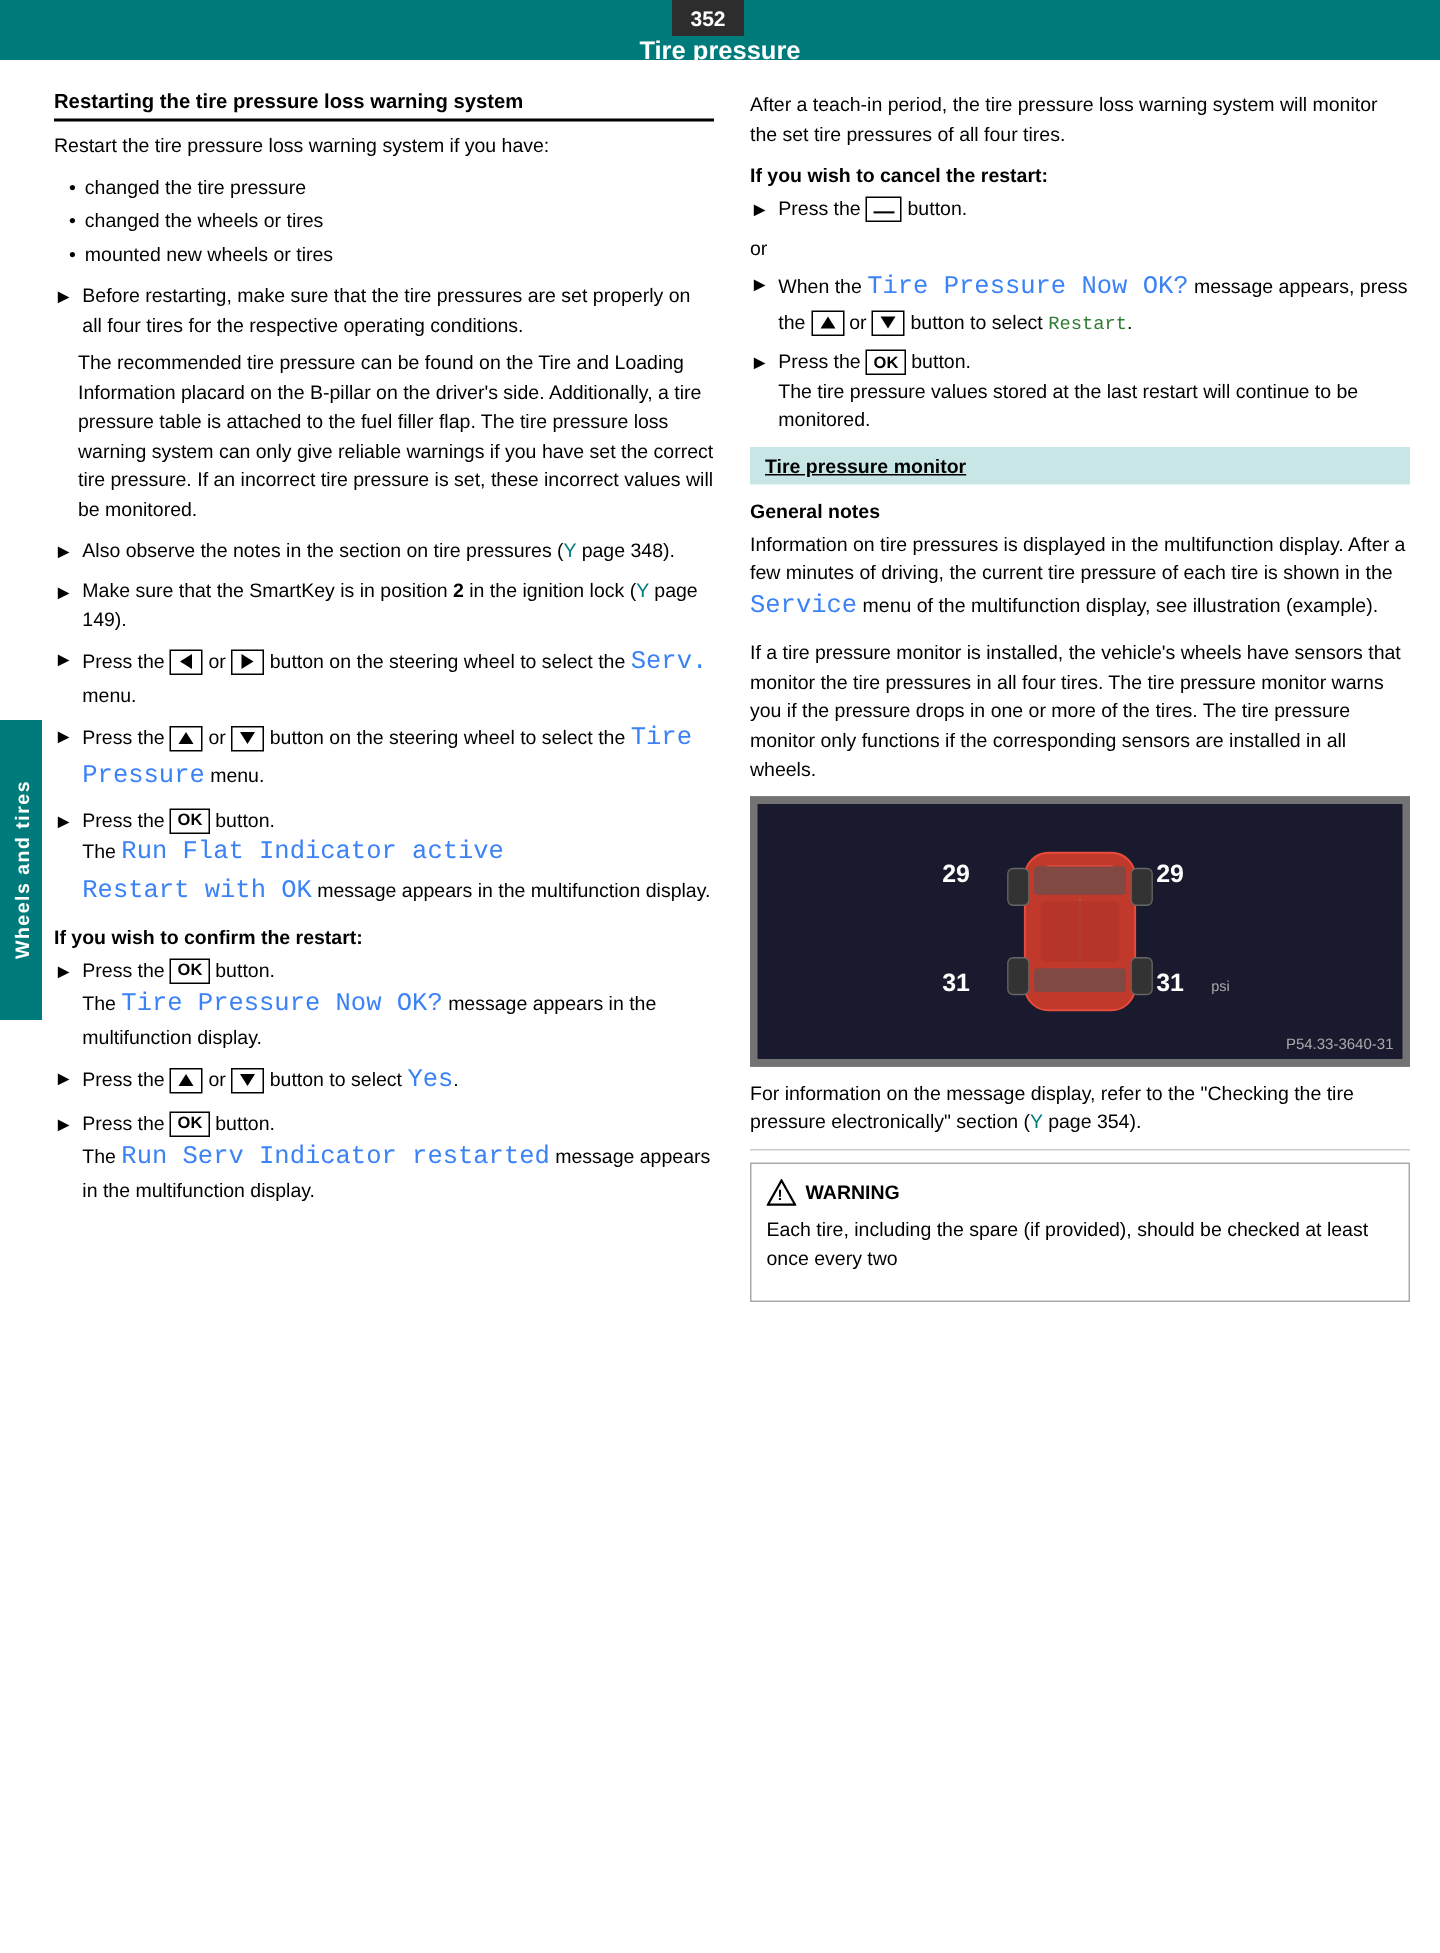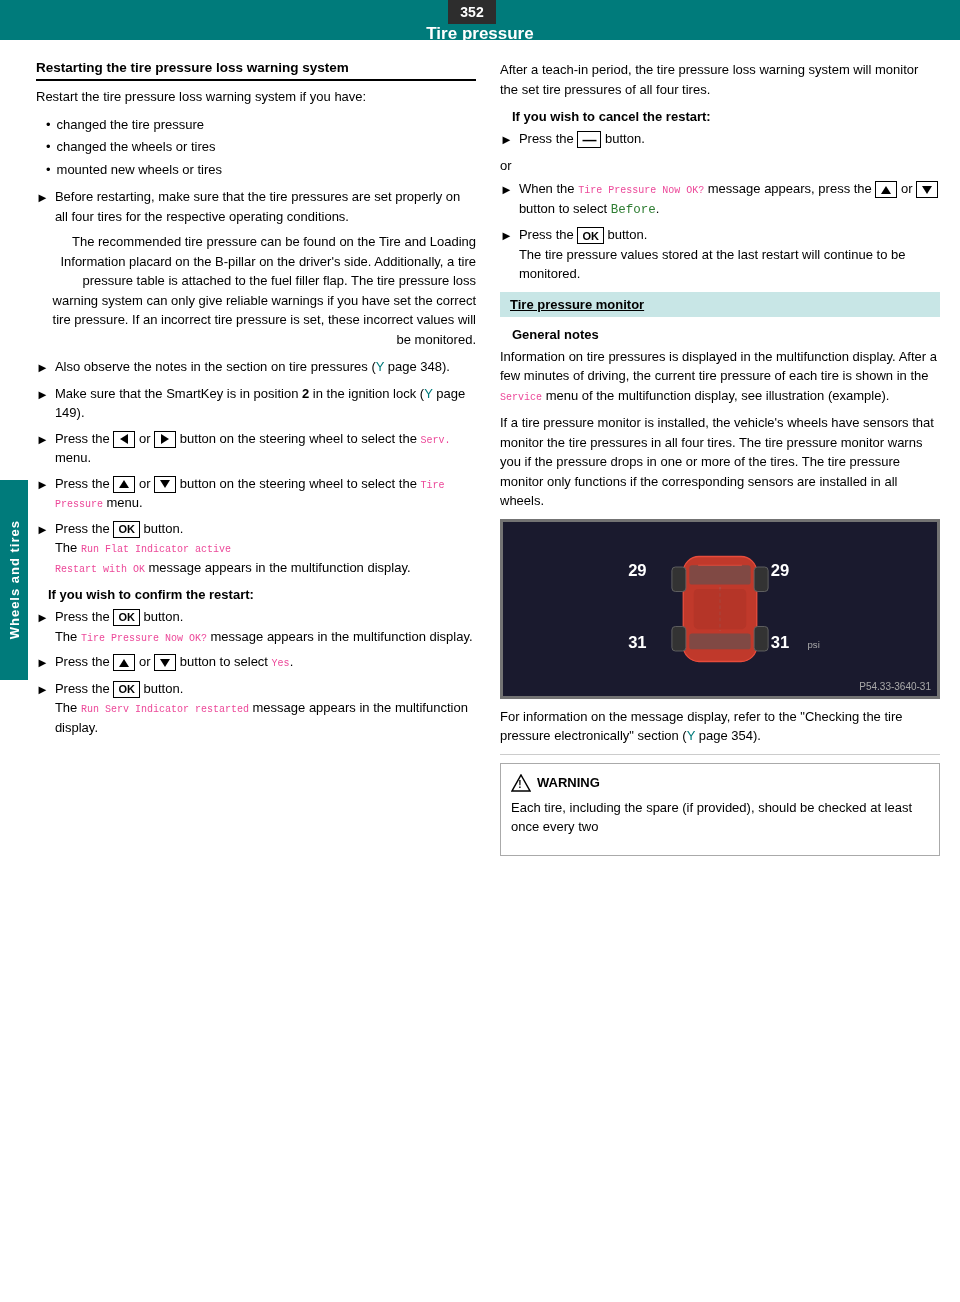--- a/index.html
+++ b/index.html
@@ -79,21 +79,21 @@
       font-weight: bold;
       font-size: 13.5px;
       margin-bottom: 6px;
       border-bottom: 2px solid #000;
       padding-bottom: 4px;
     }
 
     .subsection-header {
       font-weight: bold;
       font-size: 13px;
-      margin: 10px 0 5px 12px;
+      margin: 10px 0 5px 0;
     }
 
     p {
       margin-bottom: 8px;
       line-height: 1.5;
       font-size: 13px;
     }
 
     
     .bullet-list {
@@ -180,22 +180,22 @@
       vertical-align: middle;
     }
 
     
     .mono {
       font-family: 'Courier New', Courier, monospace;
       font-size: 12.5px;
     }
     .mono-blue {
       font-family: 'Courier New', Courier, monospace;
-      font-size: 10px;
-      color: #ec4899;
+      font-size: 17px;
+      color: #3b82f6;
     }
     .text-blue {
       color: #007b7b;
     }
 
     
     .section-band {
       background: #c8e6e6;
       padding: 5px 10px;
       font-weight: bold;
@@ -215,21 +215,21 @@
       display: flex;
       align-items: center;
       font-weight: bold;
       font-size: 13px;
       margin-bottom: 6px;
       gap: 6px;
     }
 
     
     .car-image-box {
-      border: 3px solid #737373;
+      border: 5px solid #737373;
       background: #1a1a2e;
       width: 100%;
       height: 180px;
       margin-bottom: 8px;
       position: relative;
       overflow: hidden;
       display: flex;
       align-items: center;
       justify-content: center;
     }
@@ -242,21 +242,20 @@
     }
 
     
     .car-svg {
       width: 280px;
       height: 140px;
     }
 
     .indented {
       padding-left: 16px;
-      text-align: right;
     }
 
     .divider {
       border: none;
       border-top: 1px solid #ccc;
       margin: 8px 0;
     }
   </style>
 </head>
 <body>
@@ -392,21 +391,21 @@
 
       <p style="margin-left:0; margin-bottom:4px;">or</p>
 
       <div class="arrow-item">
         <span class="arrow">►</span>
         <span class="arrow-content">
           When the <span class="mono-blue">Tire Pressure Now OK?</span> mes­sage appears, press the <span class="btn-box">
               <span class="btn-triangle-up"></span>
             </span> or <span class="btn-box">
               <span class="btn-triangle-down"></span>
-            </span> but­ton to select <span class="mono" style="color:#2e7d32;">Before</span>.
+            </span> but­ton to select <span class="mono" style="color:#2e7d32;">Restart</span>.
         </span>
       </div>
 
       <div class="arrow-item">
         <span class="arrow">►</span>
         <span class="arrow-content">
           Press the <span class="btn-box">OK</span> button.<br>
           The tire pressure values stored at the last restart will continue to be monitored.
         </span>
       </div>

